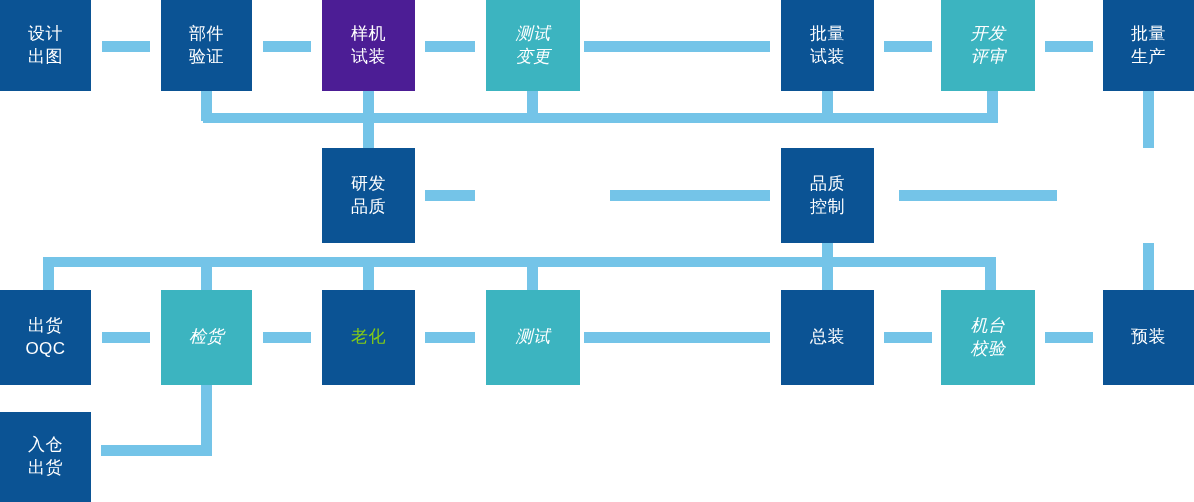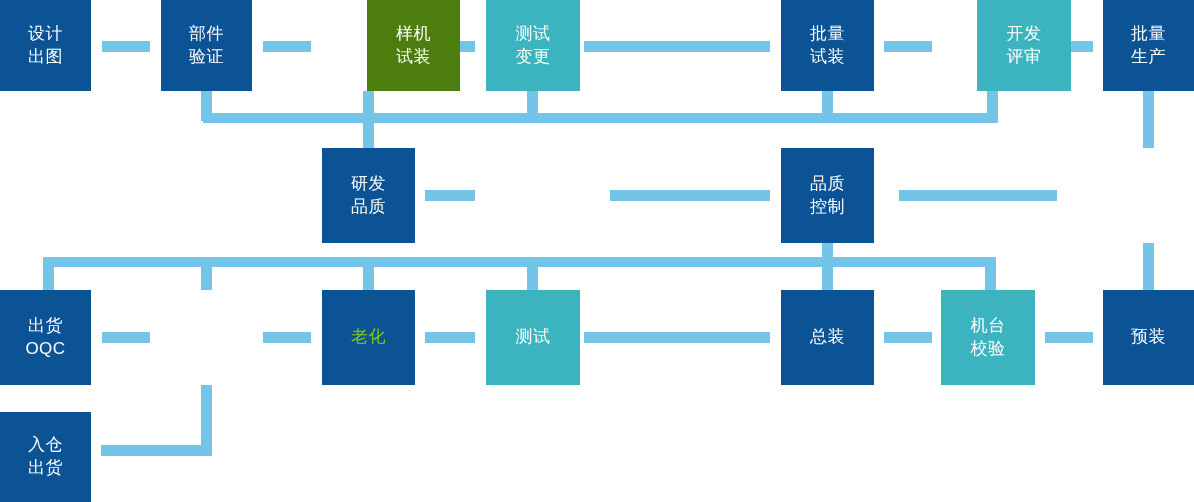--- a/index.html
+++ b/index.html
@@ -27,21 +27,21 @@
     letter-spacing: 0.5px;
     box-sizing: border-box;
     padding: 2px;
     user-select: none;
   }
   .node .label {
     white-space: pre-line;
     display: block;
   }
   .node.blue  { background: #0b5394; }
-  .node.teal  { background: #3cb4c0; }
+  .node.teal  { background: #3cb4c0; font-style: italic; }
 
   .conn {
     position: absolute;
     background: #74c4e8;
   }
 </style>
 </head>
 <body>
 
 <div id="canvas">
@@ -79,51 +79,54 @@
     <div class="conn" style="left: 201px; top: 385px; width: 11px; height: 71px; background: rgb(116, 196, 232);"></div>
     <div class="conn" style="left: 101px; top: 445px; width: 105px; height: 11px; background: rgb(116, 196, 232);"></div>
     <div class="node blue" style="left: 0px; top: 0px; width: 91px; height: 91px; background: rgb(11, 83, 148); color: rgb(255, 255, 255);">
       <span class="label">设计
 出图</span>
     </div>
     <div class="node blue" style="left: 161px; top: 0px; width: 91px; height: 91px; background: rgb(11, 83, 148); color: rgb(255, 255, 255);">
       <span class="label">部件
 验证</span>
     </div>
-    <div class="node blue" style="left: 322px; top: 0px; width: 93px; height: 91px; background: #4d7c0f; color: rgb(255, 255, 255); margin-left: 45px;">
+    <div class="node blue" style="left: 322px; top: 0px; width: 93px; height: 91px; background: #4c1d95; color: rgb(255, 255, 255);">
       <span class="label">样机
 试装</span>
     </div>
     <div class="node teal" style="left: 486px; top: 0px; width: 94px; height: 91px; background: rgb(60, 180, 192); color: rgb(255, 255, 255);">
       <span class="label">测试
 变更</span>
     </div>
     <div class="node blue" style="left: 781px; top: 0px; width: 93px; height: 91px; background: rgb(11, 83, 148); color: rgb(255, 255, 255);">
       <span class="label">批量
 试装</span>
     </div>
-    <div class="node teal" style="left: 941px; top: 0px; width: 94px; height: 91px; background: rgb(60, 180, 192); color: rgb(255, 255, 255); margin-left: 36px;">
+    <div class="node teal" style="left: 941px; top: 0px; width: 94px; height: 91px; background: rgb(60, 180, 192); color: rgb(255, 255, 255);">
       <span class="label">开发
 评审</span>
     </div>
     <div class="node blue" style="left: 1103px; top: 0px; width: 91px; height: 91px; background: rgb(11, 83, 148); color: rgb(255, 255, 255);">
       <span class="label">批量
 生产</span>
     </div>
     <div class="node blue" style="left: 322px; top: 148px; width: 93px; height: 95px; background: rgb(11, 83, 148); color: rgb(255, 255, 255);">
       <span class="label">研发
 品质</span>
     </div>
     <div class="node blue" style="left: 781px; top: 148px; width: 93px; height: 95px; background: rgb(11, 83, 148); color: rgb(255, 255, 255);">
       <span class="label">品质
 控制</span>
     </div>
     <div class="node blue" style="left: 0px; top: 290px; width: 91px; height: 95px; background: rgb(11, 83, 148); color: rgb(255, 255, 255);">
       <span class="label">出货
 OQC</span>
+    </div>
+    <div class="node teal" style="left: 161px; top: 290px; width: 91px; height: 95px; background: rgb(60, 180, 192); color: rgb(255, 255, 255);">
+      <span class="label">检货</span>
     </div>
     <div class="node blue" style="left: 322px; top: 290px; width: 93px; height: 95px; background: rgb(11, 83, 148); color: #84cc16;">
       <span class="label">老化</span>
     </div>
     <div class="node teal" style="left: 486px; top: 290px; width: 94px; height: 95px; background: rgb(60, 180, 192); color: rgb(255, 255, 255);">
       <span class="label">测试</span>
     </div>
     <div class="node blue" style="left: 781px; top: 290px; width: 93px; height: 95px; background: rgb(11, 83, 148); color: rgb(255, 255, 255);">
       <span class="label">总装</span>
     </div>

